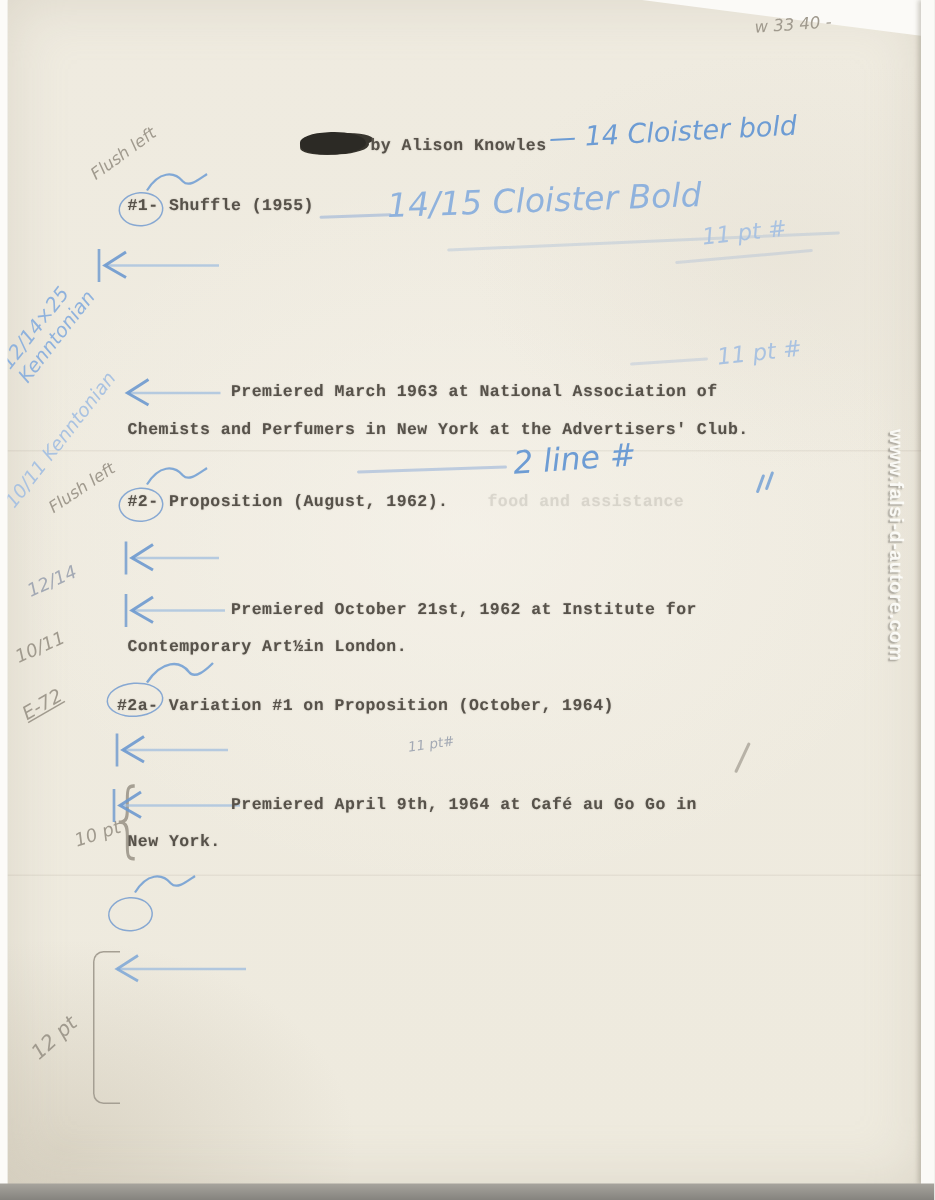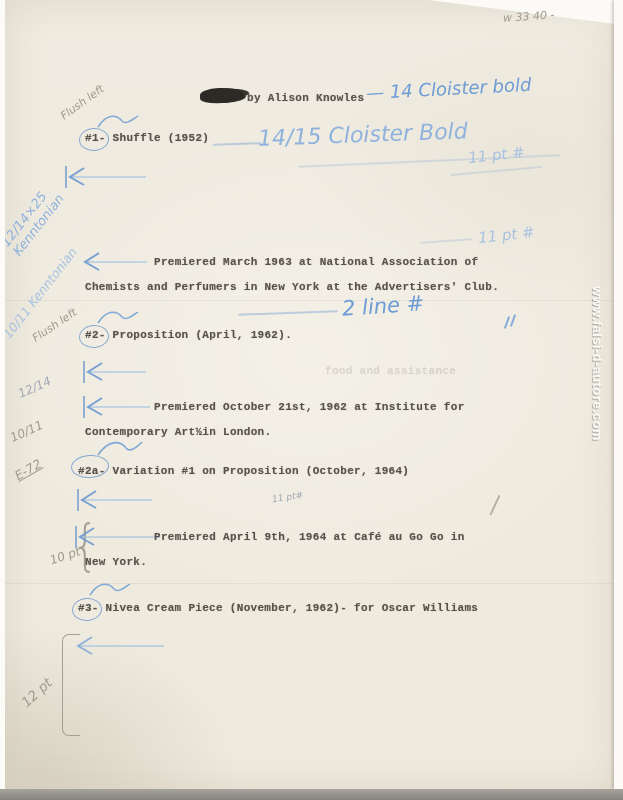--- a/index.html
+++ b/index.html
@@ -17,21 +17,21 @@
       clip-path:polygon(0 0,100% 0,100% 100%);}
   #edge-right{position:absolute;left:614px;top:0;width:9px;height:790px;background:#fbfaf7;
       box-shadow:-2px 0 3px rgba(130,123,108,.35);}
   #edge-left{position:absolute;left:0;top:0;width:5px;height:790px;background:#fcfbf8;}
   #bottom-band{position:absolute;left:0;top:789px;width:623px;height:11px;
       background:linear-gradient(#a7a49d,#85837e);}
 
   .typed{position:absolute;font-family:"Liberation Mono",monospace;font-weight:700;
       font-size:11px;line-height:25px;letter-spacing:.3px;color:#57524a;white-space:pre;
       text-shadow:0 0 1px rgba(87,82,74,.42);}
-  .typed.faded{opacity:.16;filter:blur(.4px);margin-top:36px;}
+  .typed.faded{opacity:.16;filter:blur(.4px);}
 
   .hand{position:absolute;font-family:"DejaVu Sans",sans-serif;font-style:italic;white-space:pre;}
   .ink-blue{color:#6d9cd4;}
   .ink-blue-lt{color:#8fb2dd;}
   .ink-blue-xlt{color:#a9c2e1;}
   .pencil{color:#a09a8e;}
   .pencil-blue{color:#a3a9b4;}
 
   .blue-line{position:absolute;height:2px;background:rgba(124,160,212,.45);border-radius:2px;}
   .scribble{position:absolute;background:#2c2a25;border-radius:45% 55% 50% 48%;
@@ -58,21 +58,21 @@
   <div id="corner-wedge"></div>
 
   <div class="hand pencil" style="left:503px;top:10px;font-size:11px;transform:rotate(-4deg)">w 33 40 -</div>
 
   <div class="scribble" style="left:200px;top:88px;width:44px;height:15px"></div>
   <div class="typed" style="left:247px;top:86px">by Alison Knowles</div>
   <div class="hand ink-blue" style="left:366px;top:78px;font-size:18px;transform:rotate(-3deg)">— 14 Cloister bold</div>
 
   <div class="hand pencil" style="left:58px;top:112px;font-size:11px;transform:rotate(-36deg);transform-origin:0 0">Flush left</div>
 
-  <div class="typed" style="left:85px;top:126px">#1- Shuffle (1952)</div>
+  <div class="typed" style="left:85px;top:126px">#1- Shuffle (1955)</div>
   <div class="oval" style="left:79px;top:128px;width:28px;height:21px"></div>
   <svg class="k-arrow" style="left:96px;top:112px" width="44" height="18" viewBox="0 0 44 18">
     <path d="M2 15 C10 2 20 2 26 9 C30 13 36 8 42 4" stroke="#6d9cd4" stroke-width="1.5" fill="none" opacity=".85"></path>
   </svg>
   <div class="blue-line" style="left:213px;top:143px;width:48px;transform:rotate(-2deg)"></div>
   <div class="hand ink-blue-lt" style="left:258px;top:122px;font-size:22px;transform:rotate(-2deg)">14/15 Cloister Bold</div>
   <div class="blue-line" style="left:298px;top:160px;width:262px;transform:rotate(-2.5deg);opacity:.55"></div>
   <div class="hand ink-blue-xlt" style="left:468px;top:146px;font-size:15px;transform:rotate(-6deg)">11 pt #</div>
   <div class="blue-line" style="left:450px;top:170px;width:92px;transform:rotate(-5deg);opacity:.5"></div>
 
@@ -95,21 +95,21 @@
   <div class="typed" style="left:85px;top:250px">          Premiered March 1963 at National Association of
 Chemists and Perfumers in New York at the Advertisers' Club.</div>
 
   <div class="blue-line" style="left:238px;top:312px;width:100px;transform:rotate(-2deg)"></div>
   <div class="hand ink-blue" style="left:342px;top:294px;font-size:21px;transform:rotate(-4deg)">2 line #</div>
   <div class="mark" style="left:506px;top:316px;width:2px;height:13px;background:rgba(109,156,212,.8);transform:rotate(20deg)"></div>
   <div class="mark" style="left:512px;top:314px;width:2px;height:13px;background:rgba(109,156,212,.8);transform:rotate(20deg)"></div>
 
   <div class="hand pencil" style="left:30px;top:334px;font-size:11px;transform:rotate(-34deg);transform-origin:0 0">Flush left</div>
 
-  <div class="typed" style="left:85px;top:323px">#2- Proposition (April, 1962).</div>
+  <div class="typed" style="left:85px;top:323px">#2- Proposition (August, 1962).</div>
   <div class="typed faded" style="left:325px;top:323px">food and assistance</div>
   <div class="oval" style="left:79px;top:325px;width:28px;height:21px"></div>
   <svg class="k-arrow" style="left:96px;top:308px" width="44" height="18" viewBox="0 0 44 18">
     <path d="M2 15 C10 2 20 2 26 9 C30 13 36 8 42 4" stroke="#6d9cd4" stroke-width="1.5" fill="none" opacity=".85"></path>
   </svg>
 
   <div class="hand pencil-blue" style="left:16px;top:388px;font-size:12px;transform:rotate(-24deg);transform-origin:0 0">12/14</div>
   <svg class="k-arrow" style="left:80px;top:359px" width="68" height="26" viewBox="0 0 68 26">
     <path d="M8 13 H66" stroke="#9dbcdf" stroke-width="1.6" opacity=".7"></path>
     <path d="M22 4 L8 13 L22 21" stroke="#6d99cf" stroke-width="2" fill="none" opacity=".9"></path>
@@ -144,21 +144,20 @@
   <div class="brace" style="left:68px;top:514px;font-size:54px;transform:scale(.75,1.02)">{</div>
   <div class="hand pencil" style="left:48px;top:554px;font-size:12px;transform:rotate(-18deg);transform-origin:0 0">10 pt</div>
   <svg class="k-arrow" style="left:72px;top:524px" width="90" height="26" viewBox="0 0 90 26">
     <path d="M8 13 H88" stroke="#9dbcdf" stroke-width="1.6" opacity=".7"></path>
     <path d="M22 4 L8 13 L22 21" stroke="#6d99cf" stroke-width="2" fill="none" opacity=".9"></path>
     <path d="M4 2 V24" stroke="#6d99cf" stroke-width="1.8" opacity=".8"></path>
   </svg>
   <div class="typed" style="left:85px;top:525px">          Premiered April 9th, 1964 at Café au Go Go in
 New York.</div>
 
-  <div class="typed" style="left:78px;top:596px">#3- Nivea Cream Piece (November, 1962)- for Oscar Williams</div>
   <div class="oval" style="left:72px;top:598px;width:28px;height:21px"></div>
   <svg class="k-arrow" style="left:88px;top:580px" width="44" height="18" viewBox="0 0 44 18">
     <path d="M2 15 C10 2 20 2 26 9 C30 13 36 8 42 4" stroke="#6d9cd4" stroke-width="1.5" fill="none" opacity=".85"></path>
   </svg>
 
   <div class="bracket" style="left:62px;top:634px;width:17px;height:100px"></div>
   <div class="hand pencil" style="left:18px;top:698px;font-size:13.5px;transform:rotate(-42deg);transform-origin:0 0">12 pt</div>
   <svg class="k-arrow" style="left:70px;top:633px" width="96" height="26" viewBox="0 0 96 26">
     <path d="M8 13 H94" stroke="#9dbcdf" stroke-width="1.6" opacity=".75"></path>
     <path d="M22 4 L8 13 L22 21" stroke="#7ca6d6" stroke-width="1.8" fill="none" opacity=".85"></path>

